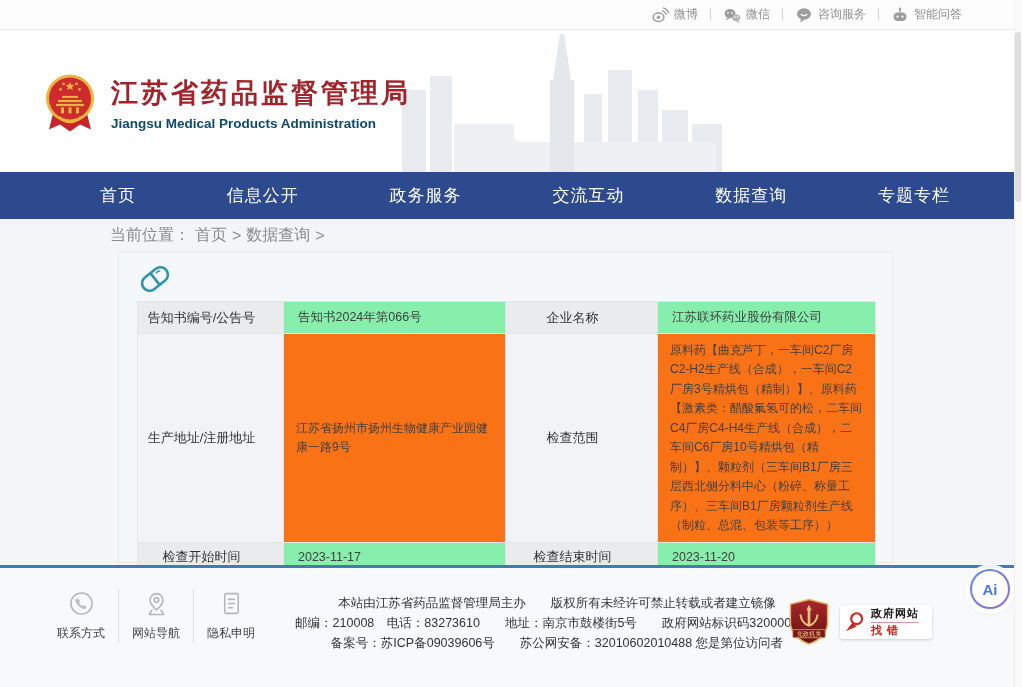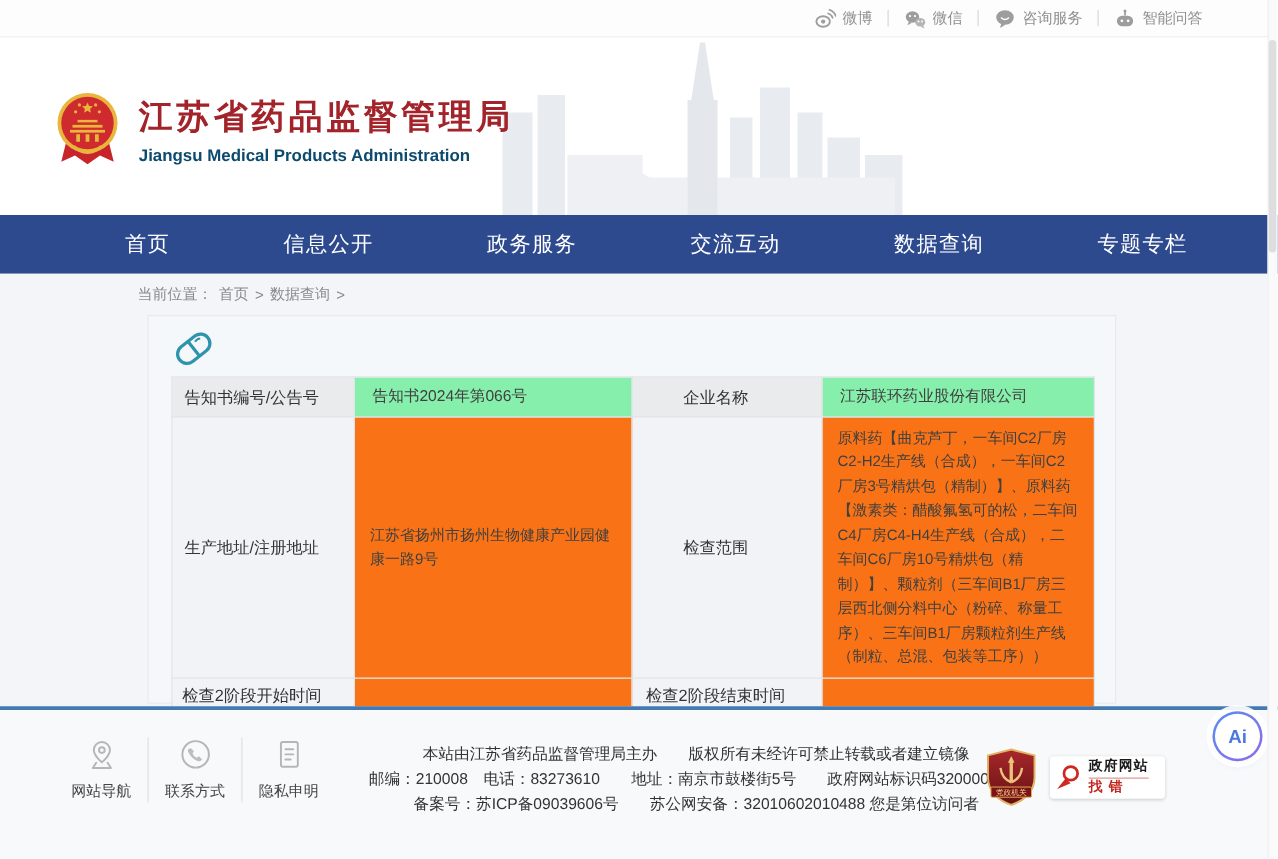--- a/index.html
+++ b/index.html
@@ -18,21 +18,21 @@
   .skyline { position:absolute; left:388px; bottom:0; }
   .brand { position:absolute; left:45px; top:50%; transform:translateY(-46%); display:flex; align-items:center; gap:16px; }
   .brand-title { font-size:27px; font-weight:bold; color:#a2232a; letter-spacing:3px; }
   .brand-sub { font-size:13.5px; font-weight:bold; color:#0c4a6e; margin-top:5px; }
 
   
   .nav { height:47px; background:#2e4a8f; display:flex; align-items:center; justify-content:space-between; padding:0 72px 0 100px; }
   .nav-item { color:#fff; font-size:17px; letter-spacing:1px; cursor:pointer; }
 
   
-  .breadcrumb-bar { height:33px; background:#f4f5f8; display:flex; align-items:center; padding-left:110px; font-size:12px; color:#8a8a8a; gap:5px; }
+  .breadcrumb-bar { height:33px; background:#f4f5f8; display:flex; align-items:center; padding-left:110px; font-size:16px; color:#8a8a8a; gap:5px; }
   .bc-link { color:#8a8a8a; cursor:pointer; }
 
   
   .content { background:#f4f5f8; height:313px; position:relative; }
   .panel { position:absolute; left:118px; top:0; width:775px; height:311px;
            background:#f5f8fb; border:1px solid #e8eaed; padding:8px 18px; }
   .capsule-wrap { margin:2px 0 6px 2px; height:32px; }
   table.record { border-collapse:collapse; width:738px; table-layout:fixed; }
   table.record td { border:1px solid #e2e4e7; vertical-align:middle; }
   td.lbl { text-align:center; padding-right:18px; font-size:13px; color:#333; }
@@ -211,20 +211,26 @@
           <td class="val">告知书2024年第066号</td>
           <td class="lbl">企业名称</td>
           <td class="val">江苏联环药业股份有限公司</td>
         </tr>
         <tr class="even h2">
           <td class="lbl">生产地址/注册地址</td>
           <td class="val range">江苏省扬州市扬州生物健康产业园健康一路9号</td>
           <td class="lbl">检查范围</td>
           <td class="val range">原料药【曲克芦丁，一车间C2厂房C2-H2生产线（合成），一车间C2厂房3号精烘包（精制）】、原料药【激素类：醋酸氟氢可的松，二车间C4厂房C4-H4生产线（合成），二车间C6厂房10号精烘包（精制）】、颗粒剂（三车间B1厂房三层西北侧分料中心（粉碎、称量工序）、三车间B1厂房颗粒剂生产线（制粒、总混、包装等工序））</td>
         </tr>
+        <tr class="odd hs">
+          <td class="lbl">检查开始时间</td>
+          <td class="val">2023-11-17</td>
+          <td class="lbl">检查结束时间</td>
+          <td class="val">2023-11-20</td>
+        </tr>
         <tr class="even hs">
           <td class="lbl">检查2阶段开始时间</td>
           <td class="val"></td>
           <td class="lbl">检查2阶段结束时间</td>
           <td class="val"></td>
         </tr>
         <tr class="odd hs">
           <td class="lbl">检查结论</td>
           <td class="val">符合要求</td>
           <td class="lbl">行政决定时间</td>
@@ -235,33 +241,33 @@
           <td class="val" colspan="3"></td>
         </tr>
       </tbody>
         </table>
     </div>
   </div>
 
   <div class="footer">
     <div class="quick">
       <div class="q-item">
+        <svg width="27" height="27" viewBox="0 0 26 26">
+          <circle cx="13" cy="13" r="10.2" fill="none" stroke="#b6b6b6" stroke-width="1.5"></circle>
+          <path d="M9.3 8.2 l2.4 2.4 -1.1 1.7 c.7 1.5 1.8 2.6 3.3 3.3 l1.7-1.1 2.4 2.4 c-.9 1.3-2.5 1.8-4 1.1 -2.9-1.4-5.2-3.7-6.6-6.6 -.7-1.5-.2-3.1 1.9-3.2z" fill="#bdbdbd"></path>
+        </svg>
+        <span class="q-label">联系方式</span>
+      </div>
+      <div class="q-item">
         <svg width="27" height="27" viewBox="0 0 26 26" fill="none" stroke="#b6b6b6" stroke-width="1.5" stroke-linecap="round" stroke-linejoin="round">
           <path d="M13 3.5 a6.2 6.2 0 0 1 6.2 6.2 c0 4.6-6.2 9.4-6.2 9.4 s-6.2-4.8-6.2-9.4 A6.2 6.2 0 0 1 13 3.5 z"></path>
           <circle cx="13" cy="9.7" r="2.2"></circle>
           <path d="M8.6 19.5 l-2.6 4 h14 l-2.6-4"></path>
         </svg>
         <span class="q-label">网站导航</span>
-      </div>
-      <div class="q-item">
-        <svg width="27" height="27" viewBox="0 0 26 26">
-          <circle cx="13" cy="13" r="10.2" fill="none" stroke="#b6b6b6" stroke-width="1.5"></circle>
-          <path d="M9.3 8.2 l2.4 2.4 -1.1 1.7 c.7 1.5 1.8 2.6 3.3 3.3 l1.7-1.1 2.4 2.4 c-.9 1.3-2.5 1.8-4 1.1 -2.9-1.4-5.2-3.7-6.6-6.6 -.7-1.5-.2-3.1 1.9-3.2z" fill="#bdbdbd"></path>
-        </svg>
-        <span class="q-label">联系方式</span>
       </div>
       <div class="q-item">
         <svg width="27" height="27" viewBox="0 0 26 26" fill="none" stroke="#b6b6b6" stroke-width="1.5" stroke-linecap="round">
           <rect x="6.5" y="3.5" width="13" height="19" rx="1.5"></rect>
           <line x1="10" y1="9" x2="16" y2="9"></line>
             <line x1="10" y1="13" x2="16" y2="13"></line>
             <line x1="10" y1="17" x2="14" y2="17"></line>
         </svg>
         <span class="q-label">隐私申明</span>
       </div>

